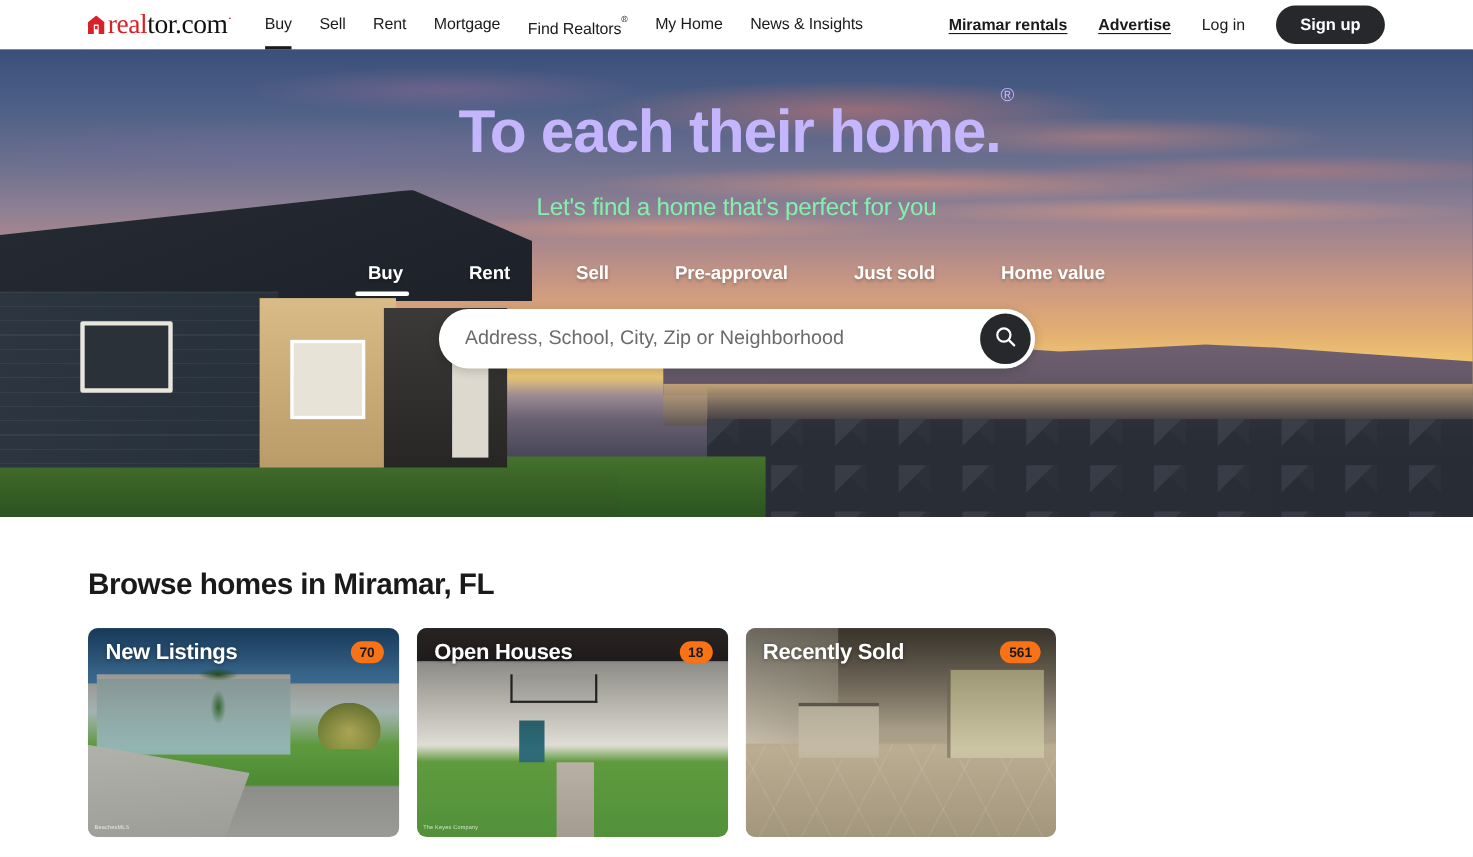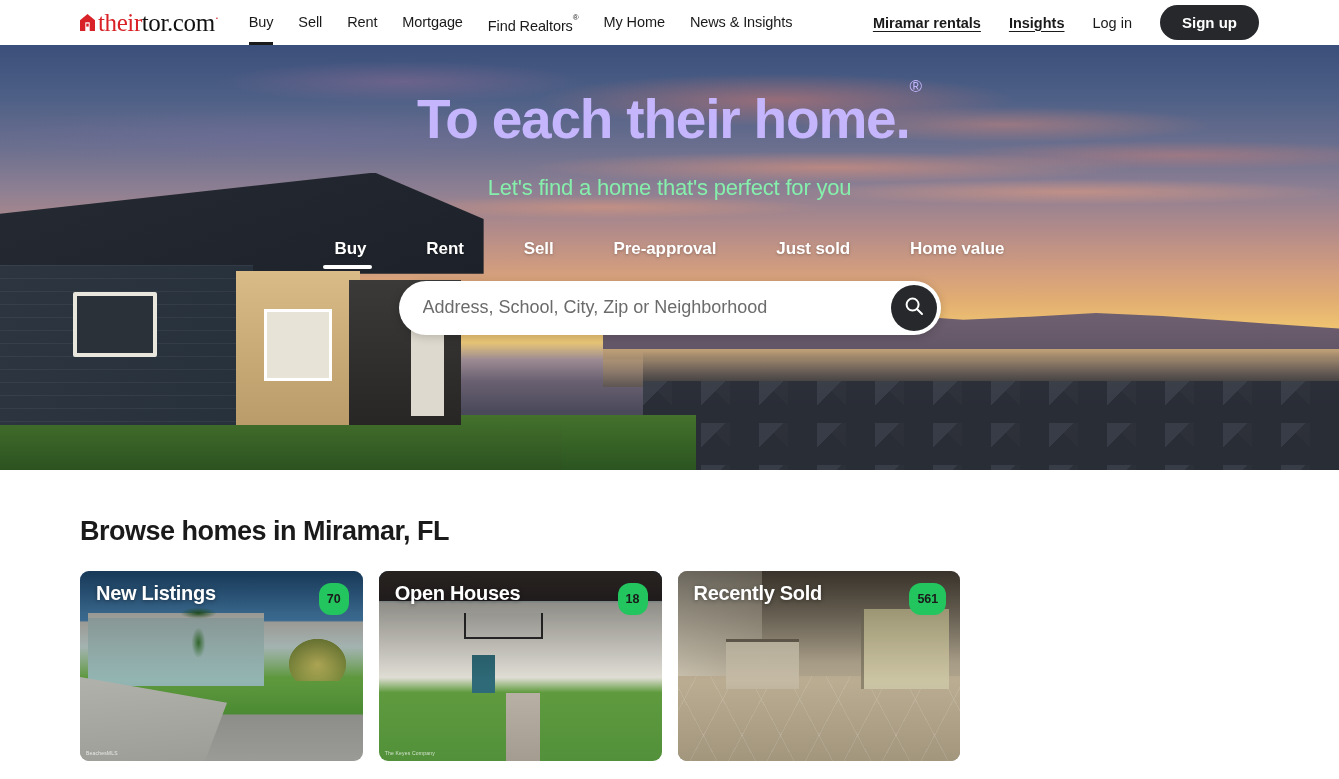--- a/index.html
+++ b/index.html
@@ -336,23 +336,23 @@
     font-size: 20px;
     font-weight: 700;
     letter-spacing: -0.3px;
     text-shadow: 0 1px 4px rgba(0,0,0,.4);
     z-index: 3;
   }
   .card-count {
     position: absolute;
     right: 14px; top: 12px;
     min-width: 30px;
-    height: 32px;
+    height: 20px;
     padding: 0 8px;
-    background: #22c55e;
+    background: #f97316;
     border-radius: 12px;
     color: #1a1a1a;
     font-size: 12.5px;
     font-weight: 700;
     display: flex;
     align-items: center;
     justify-content: center;
     z-index: 3;
   }
   .card-attrib {
@@ -474,36 +474,36 @@
 
 <div class="header">
   <a class="logo" href="#">
     <span class="logo-house">
       <svg width="15" height="17" viewBox="0 0 15 17" aria-hidden="true">
         <path d="M7.5 0 L15 6.2 L15 17 L0 17 L0 6.2 Z" fill="#d92228"></path>
         <rect x="5.3" y="8.3" width="4.4" height="8.7" fill="#fff"></rect>
         <rect x="6.3" y="9.6" width="2.4" height="3" fill="#d92228"></rect>
       </svg>
     </span>
-    <span class="logo-text"><span class="red">their</span><span class="blk">tor.com</span><span class="dotmark">·</span></span>
+    <span class="logo-text"><span class="red">real</span><span class="blk">tor.com</span><span class="dotmark">·</span></span>
   </a>
 
   <nav class="main-nav">
     <a class="nav-item active" href="#"><span>Buy</span></a>
     <a class="nav-item" href="#"><span>Sell</span></a>
     <a class="nav-item" href="#"><span>Rent</span></a>
     <a class="nav-item" href="#"><span>Mortgage</span></a>
     <a class="nav-item" href="#"><span>Find Realtors</span><sup>®</sup></a>
     <a class="nav-item" href="#"><span>My Home</span></a>
     <a class="nav-item" href="#"><span>News &amp; Insights</span></a>
   </nav>
 
   <div class="header-right">
     <a class="link-underline" href="#">Miramar rentals</a>
-    <a class="link-underline" href="#">Insights</a>
+    <a class="link-underline" href="#">Advertise</a>
     <a class="login-link" href="#">Log in</a>
     <button class="signup-btn">Sign up</button>
   </div>
 </div>
 
 <div class="hero">
   <div class="hero-sky"></div>
   <div class="hero-sky-clouds"></div>
   <div class="hero-hills"></div>
   <div class="hero-valley"></div>

